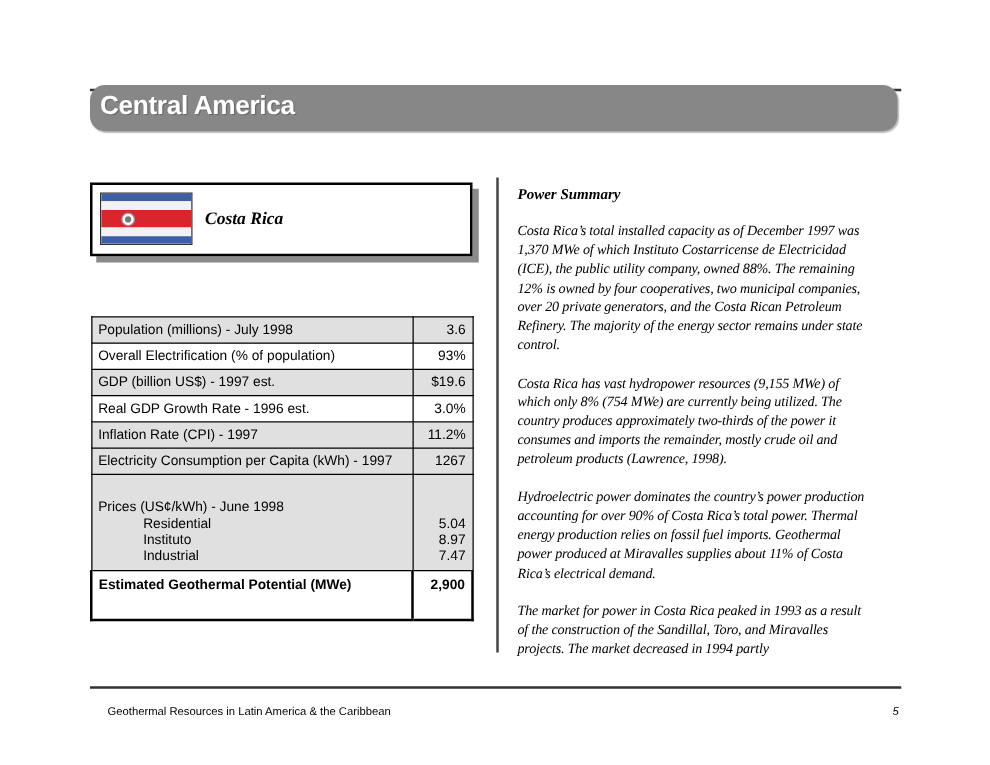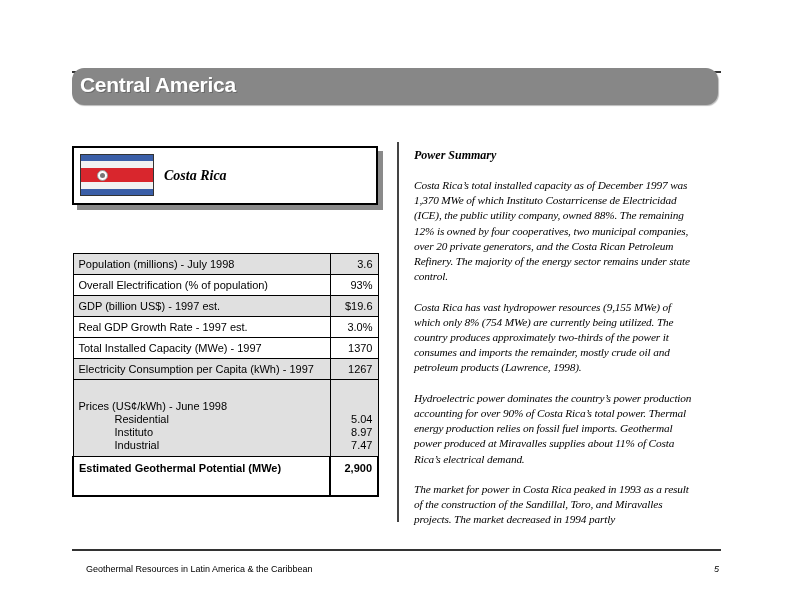--- a/index.html
+++ b/index.html
@@ -69,26 +69,26 @@
     </tr>
     <tr>
       <td>Overall Electrification (% of population)</td>
       <td class="val">93%</td>
     </tr>
     <tr class="shade">
       <td>GDP (billion US$) - 1997 est.</td>
       <td class="val">$19.6</td>
     </tr>
     <tr>
-      <td>Real GDP Growth Rate - 1997 est.</td>
+      <td>Real GDP Growth Rate - 1996 est.</td>
       <td class="val">3.0%</td>
     </tr>
-    <tr>
-      <td>Total Installed Capacity (MWe) - 1997</td>
-      <td class="val">1370</td>
+    <tr class="shade">
+      <td>Inflation Rate (CPI) - 1997</td>
+      <td class="val">11.2%</td>
     </tr>
     <tr class="shade">
       <td>Electricity Consumption per Capita (kWh) - 1997</td>
       <td class="val">1267</td>
     </tr>
     <tr class="shade prices">
       <td>
         <div>Prices (US¢/kWh) - June 1998</div>
         <div class="sub">Residential</div>
         <div class="sub">Instituto</div>

